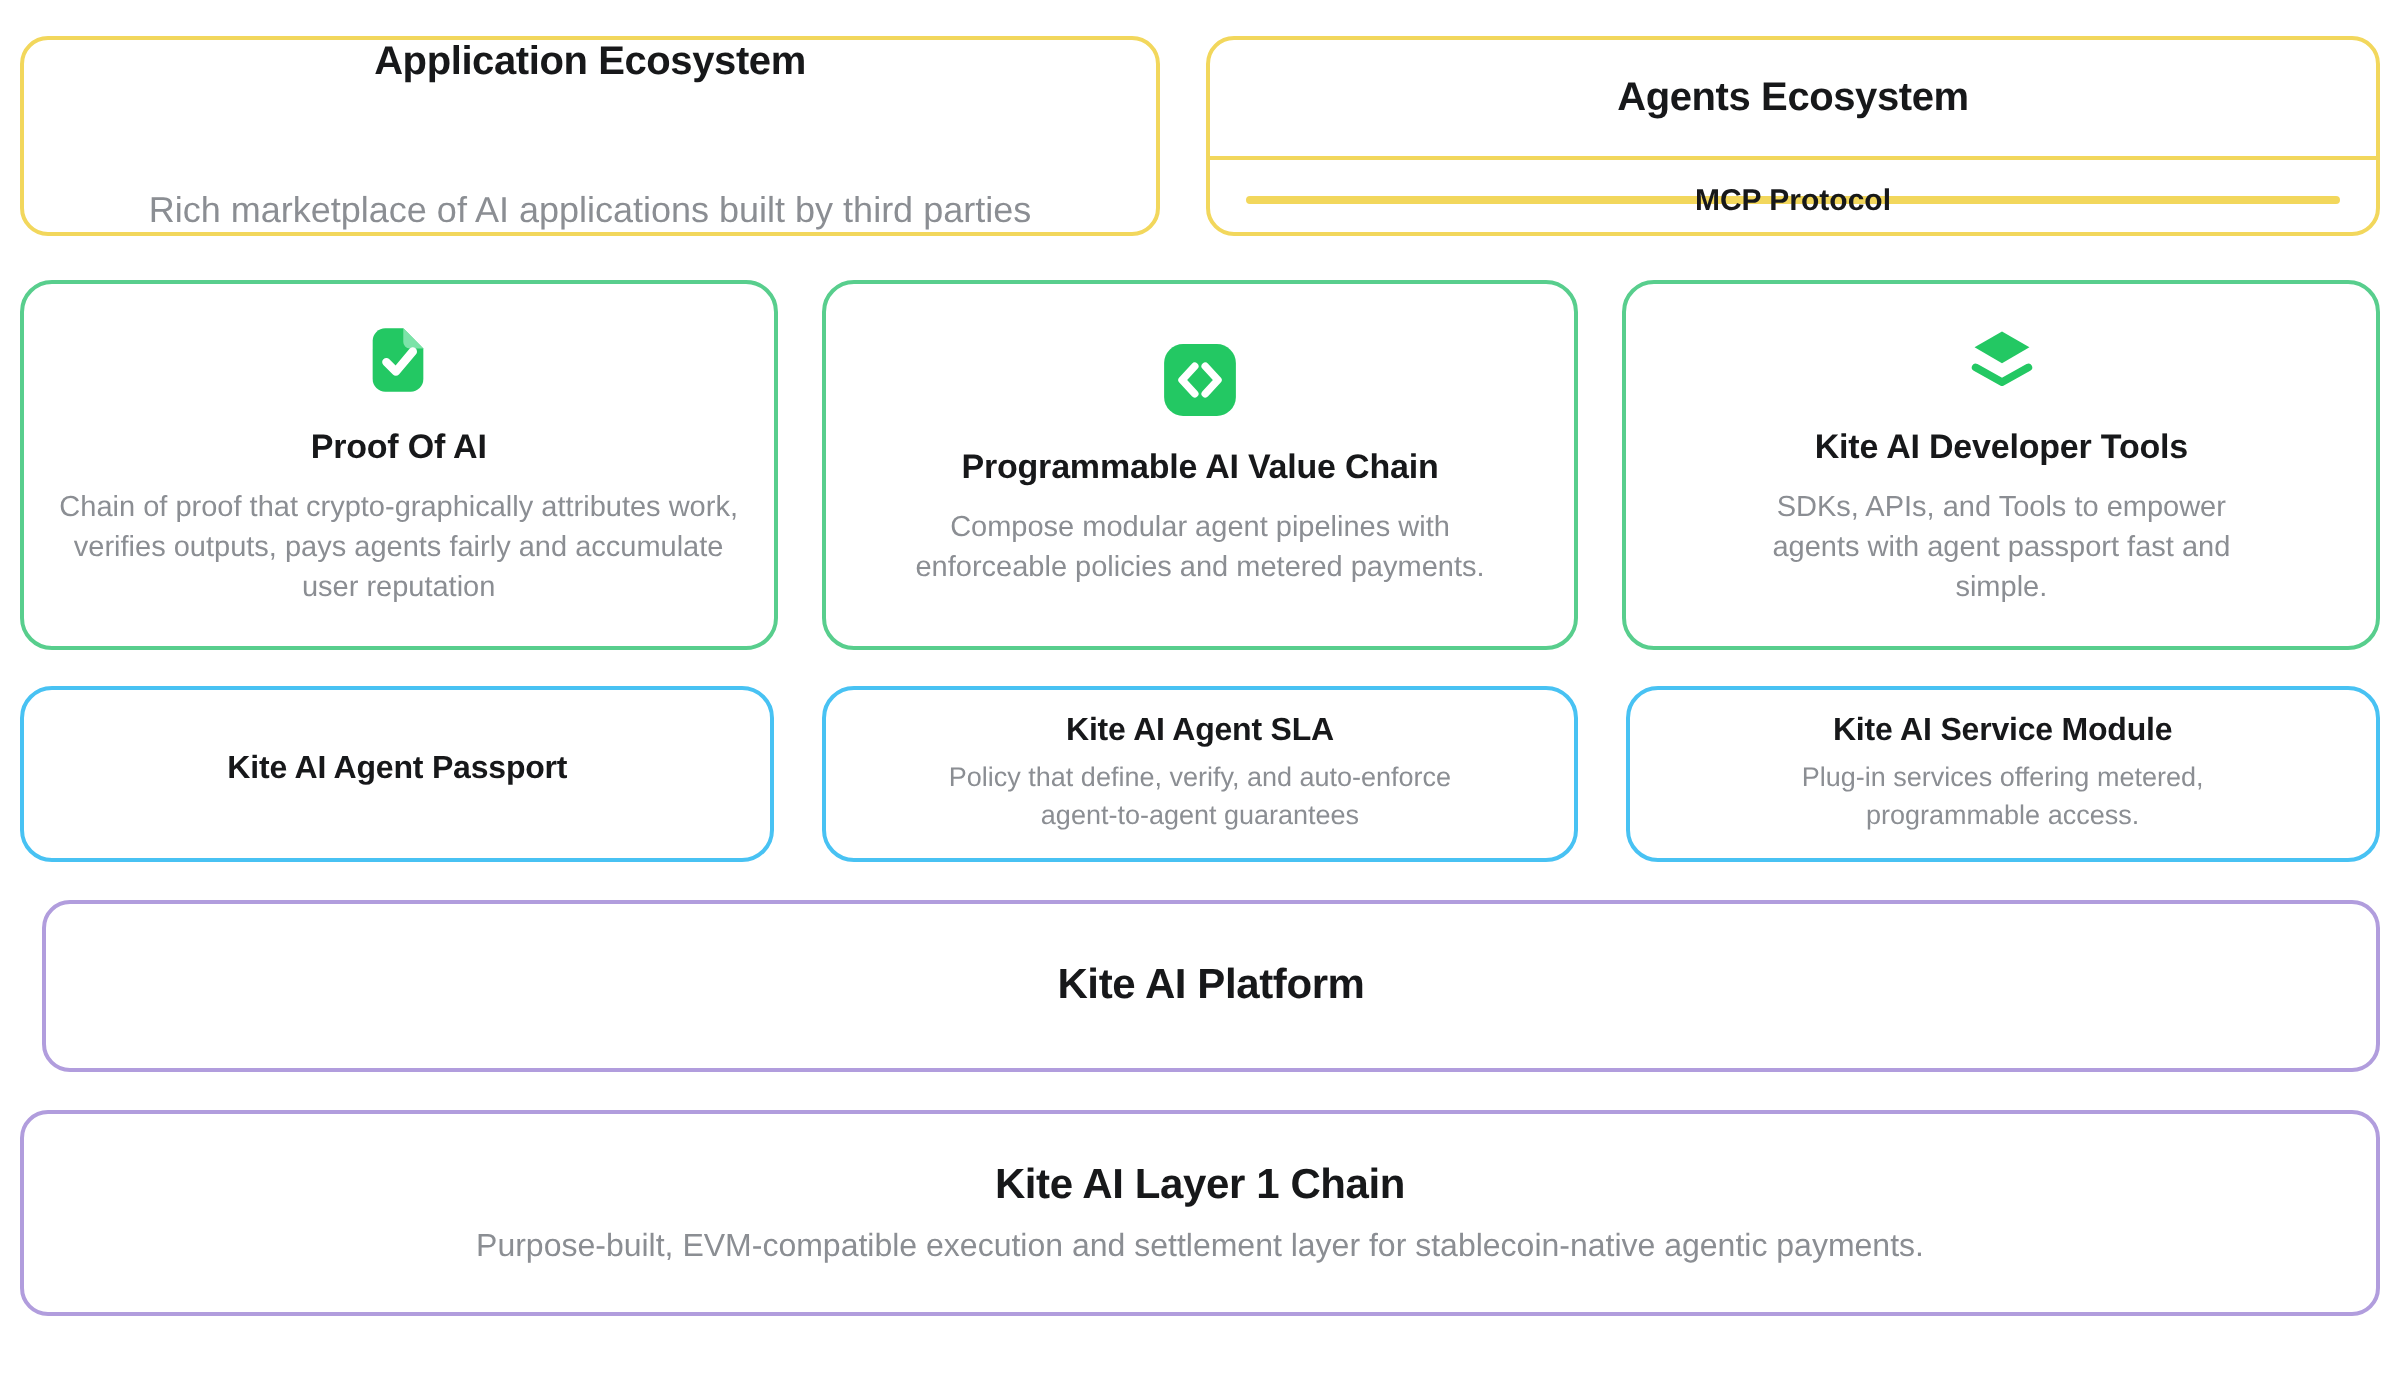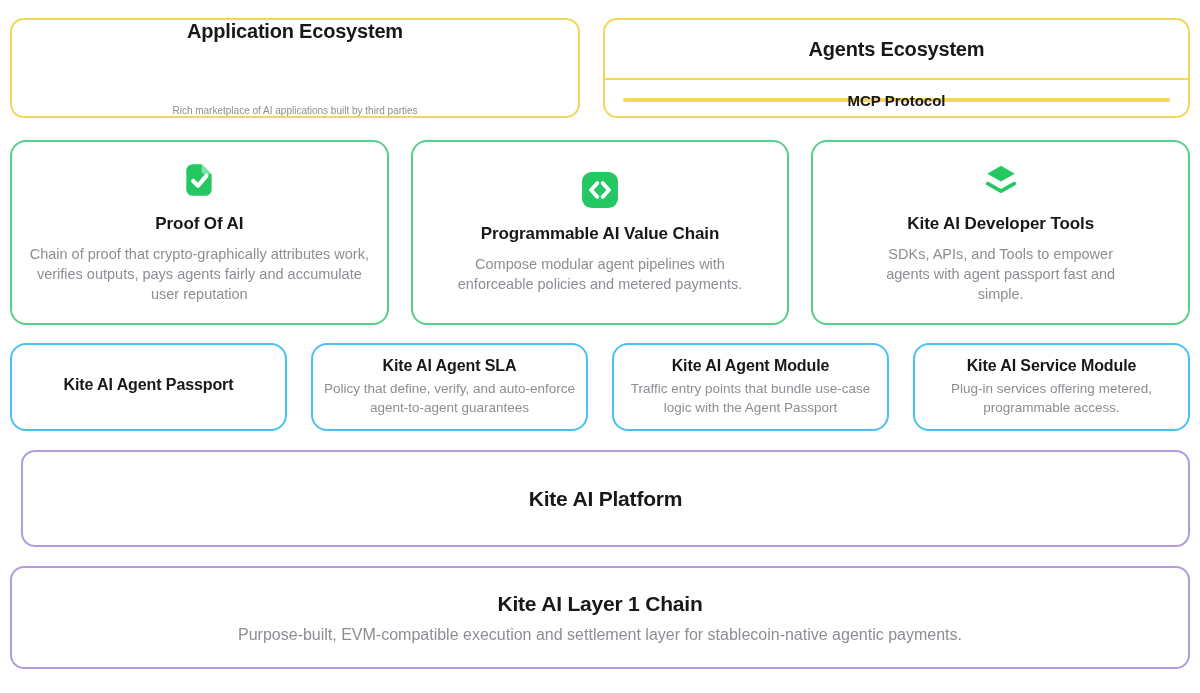--- a/index.html
+++ b/index.html
@@ -28,21 +28,21 @@
     background: #fff;
   }
   .app-eco {
     flex: 0 0 570px;
     display: flex; flex-direction: column;
     align-items: center; justify-content: space-between;
     gap: 8px; text-align: center;
   }
   .agents-eco { flex: 1; display: flex; flex-direction: column; }
   .eco-title { font-size: 20px; font-weight: 700; letter-spacing: -0.2px; }
-  .eco-sub { font-size: 10px; color: var(--body-text, #8b8e93); }
+  .eco-sub { font-size: 18px; color: var(--body-text, #8b8e93); }
   .agents-title-area {
     flex: 1; display: flex; align-items: center; justify-content: center;
     font-size: 20px; font-weight: 700; letter-spacing: -0.2px;
   }
   .mcp-footer {
     height: 32px;
     border-top: 2px solid var(--yellow, #f2d75c);
     padding: 18px;
   }
   .mcp-box {
@@ -94,21 +94,21 @@
   
   .band {
     border: 2px solid var(--purple, #b19ddd);
     border-radius: 14px;
     background: #fff;
     display: flex; flex-direction: column;
     align-items: center; justify-content: center;
     text-align: center;
     gap: 10px;
   }
-  .band-platform { margin-top: 19px; height: 97px; margin-left: 11px; }
+  .band-platform { margin-top: 19px; height: 86px; margin-left: 11px; }
   .band-chain { margin-top: 19px; height: 103px; }
   .band-title { font-size: 21px; font-weight: 700; letter-spacing: -0.2px; }
   .band-sub { font-size: 16px; color: var(--body-text, #8b8e93); }
 </style>
 </head>
 <body>
 
 <div class="canvas">
 
   <div class="row row-eco">
@@ -158,24 +158,20 @@
 
   <div class="row row-modules">
     <div class="module-card">
       <div class="module-title">Kite AI Agent Passport</div>
     </div>
     <div class="module-card">
       <div class="module-title">Kite AI Agent SLA</div>
       <p class="module-body mc-body-1">Policy that define, verify, and auto-enforce agent-to-agent guarantees</p>
     </div>
     <div class="module-card">
-      <div class="module-title">Kite AI Agent Module</div>
-      <p class="module-body mc-body-2">Traffic entry points that bundle use-case logic with the Agent Passport</p>
-    </div>
-    <div class="module-card">
       <div class="module-title">Kite AI Service Module</div>
       <p class="module-body mc-body-3">Plug-in services offering metered, programmable access.</p>
     </div>
   </div>
 
   <div class="band band-platform">
     <div class="band-title">Kite AI Platform</div>
   </div>
 
   <div class="band band-chain">

